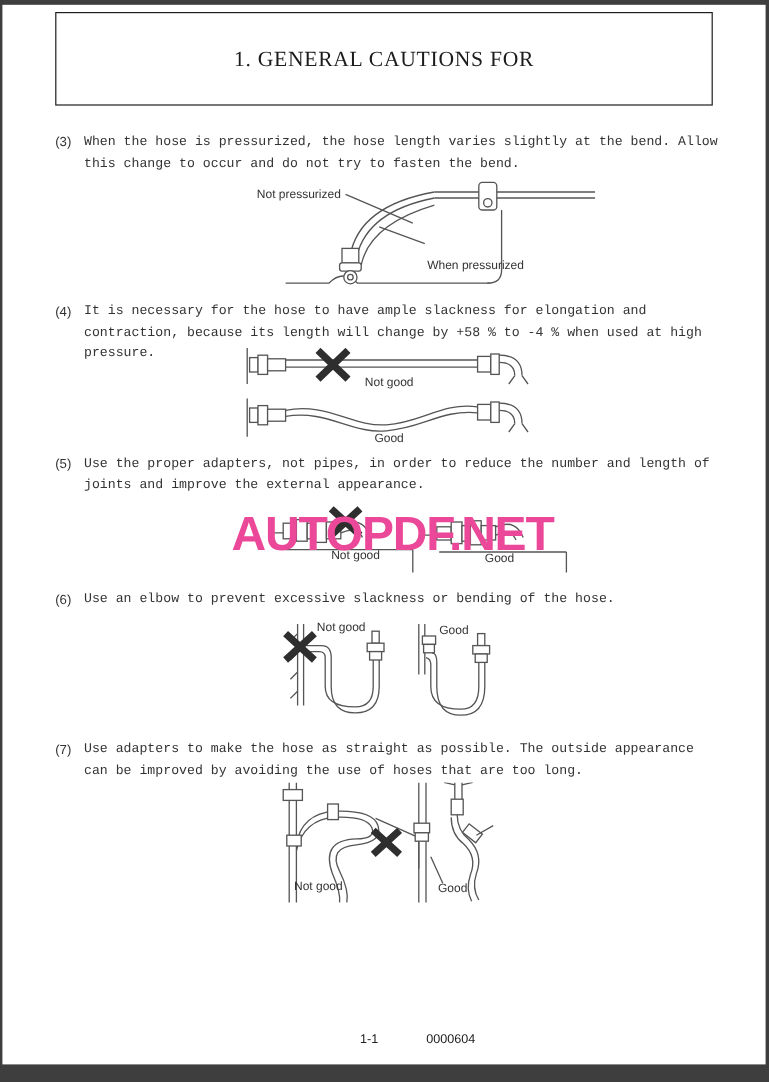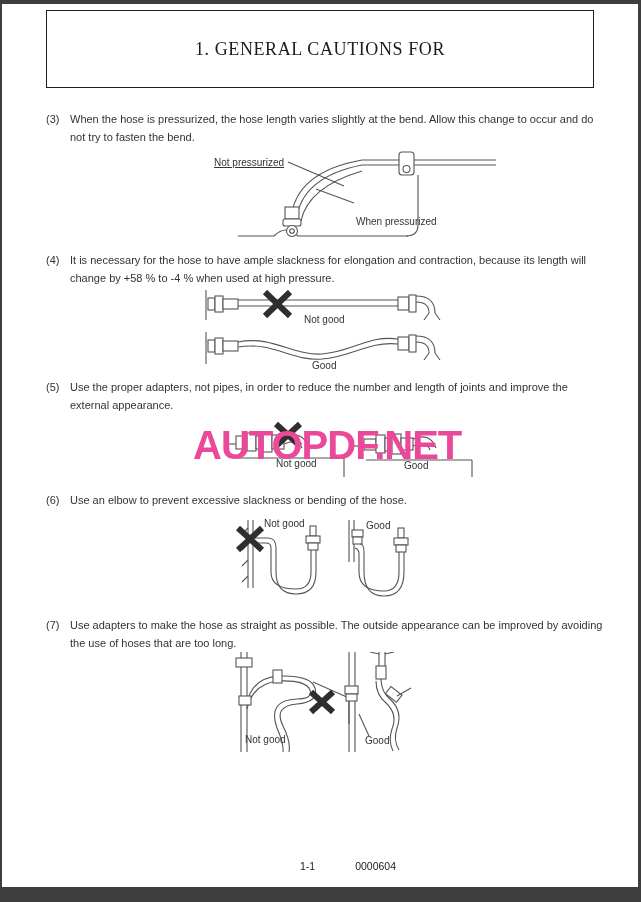--- a/index.html
+++ b/index.html
@@ -8,21 +8,21 @@
   .page{position:absolute;left:2px;top:4px;width:636px;height:883px;background:#ffffff;}
 
   .header-box{position:absolute;left:44px;top:6px;width:546px;height:76px;
               border:1px solid #1d1d1d;display:flex;flex-direction:row;
               justify-content:center;align-items:center;}
   .title-line{font-family:"Liberation Serif",serif;font-size:18px;line-height:26px;
               color:#1c1c1c;letter-spacing:0.6px;}
 
   .item{position:absolute;left:44px;display:flex;font-size:11px;line-height:17.5px;color:#333;}
   .item .num{width:24px;flex:none;}
-  .item .txt{width:534px;}
+  .item .txt{width:534px;font-family:Liberation Mono, monospace;}
 
   .fig{position:absolute;}
   .fig svg{display:block;}
   .figlabel{position:absolute;font-size:10px;color:#333;white-space:nowrap;}
 
   .watermark{position:absolute;left:191px;top:418px;font-size:40px;font-weight:bold;
              letter-spacing:-1px;color:#ec4899;z-index:5;line-height:46px;}
 
   .footer{position:absolute;top:856px;left:0;width:100%;display:flex;justify-content:center;
           gap:40px;font-size:10.5px;color:#222;transform:translateX(28px);}
@@ -58,21 +58,21 @@
         <path class="ln" d="M95 72 Q99 25 166 13"></path>
         <path class="ln" d="M100 74 Q105 30 166 18"></path>
         <path class="ln" d="M105 74 Q112 40 166 24"></path>
         <rect class="ln2" x="89" y="60" width="14" height="12"></rect>
         <rect class="ln2" x="87" y="72" width="18" height="7" rx="2"></rect>
         <circle class="ln2" cx="96" cy="84" r="5.5"></circle>
         <circle class="ln" cx="96" cy="84" r="2.3"></circle>
         <path class="ln" d="M92 15 L148 39"></path>
         <path class="ln" d="M158 56 L120 42"></path>
       </svg>
-      <span class="figlabel" style="left:18px;top:10px;text-decoration:underline;">Not pressurized</span>
+      <span class="figlabel" style="left:18px;top:10px;">Not pressurized</span>
       <span class="figlabel" style="left:160px;top:69px;">When pressurized</span>
     </div>
 
     <div class="item" style="top:248px;">
       <span class="num">(4)</span>
       <span class="txt">It is necessary for the hose to have ample slackness for elongation and contraction, because its length will change by +58 % to -4 % when used at high pressure.</span>
     </div>
 
     <div class="fig" style="left:200px;top:286px;width:240px;height:86px;">
       <svg width="240" height="86" viewBox="0 0 240 86">

